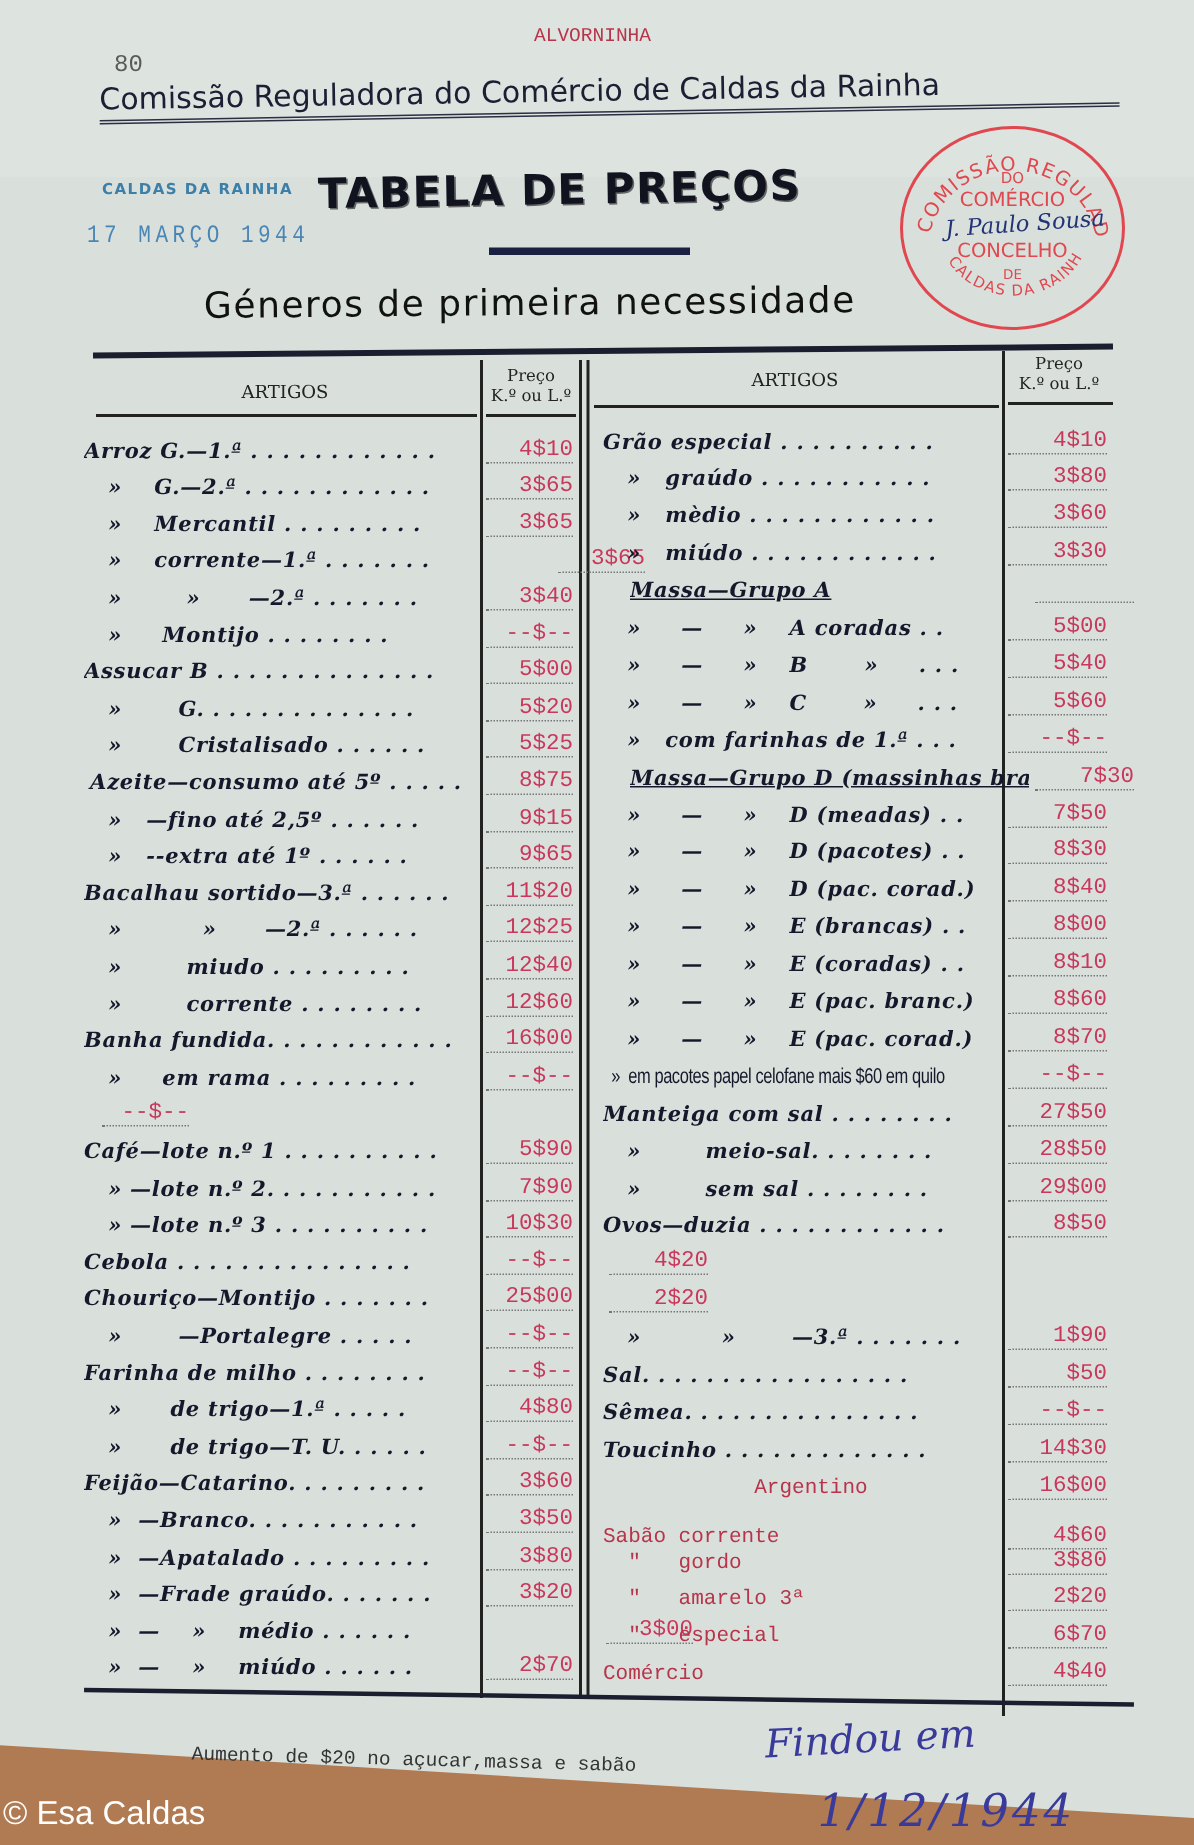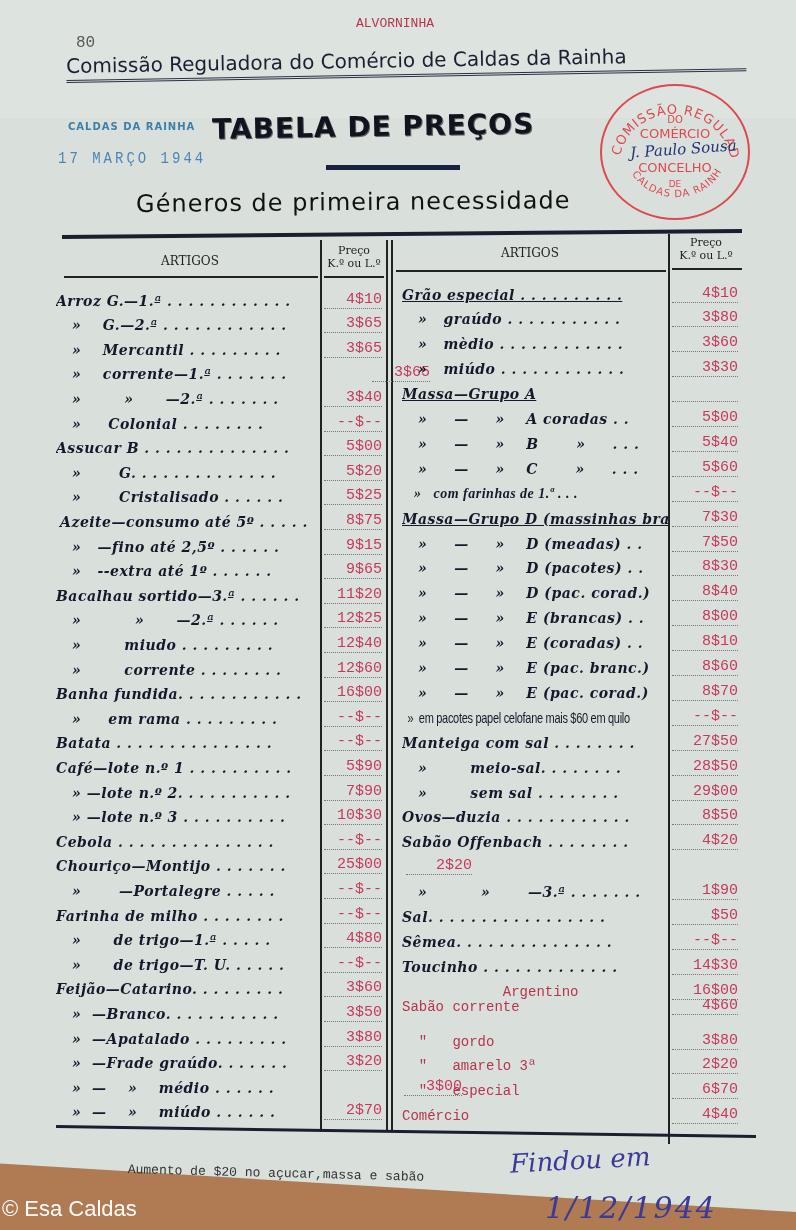--- a/index.html
+++ b/index.html
@@ -26,21 +26,21 @@
   .rule-bot{position:absolute;left:-6px;top:898px;width:700px;height:3px;background:#1b1e2e;transform:rotate(0.8deg);}
   .vline{position:absolute;width:2px;background:#222;}
   .hdr-artigos{position:absolute;font-family:"DejaVu Serif",serif;font-size:12px;color:#222;text-align:center;}
   .hdr-preco{position:absolute;font-family:"DejaVu Serif",serif;font-size:11px;color:#222;text-align:center;line-height:13px;}
   .hdr-rule{position:absolute;height:2px;background:#222;}
   .row{position:absolute;height:24.6px;display:flex;align-items:flex-end;}
   .item{font-family:"DejaVu Serif",serif;font-style:italic;font-weight:bold;font-size:14px;color:#15182a;white-space:nowrap;overflow:hidden;flex:1;letter-spacing:0.5px;}
   .item.typed{font-family:"Liberation Mono",monospace;font-style:normal;font-weight:normal;color:#b8344a;font-size:14px;letter-spacing:0;}
   .item.small{font-family:"Liberation Sans",sans-serif;font-style:normal;font-weight:normal;font-size:11px;transform:scaleY(1.3);transform-origin:left bottom;letter-spacing:-0.3px;}
   .price{font-family:"Liberation Mono",monospace;font-size:15px;color:#c9375a;text-align:right;white-space:nowrap;border-bottom:1px dotted #777;}
-  .underline-h{text-decoration:underline;}
+  .underline-h{text-decoration:underline;margin-left:18px;}
   .footer-note{left:128px;top:1162px;font-family:"Liberation Mono",monospace;font-size:13px;color:#333;transform:rotate(1.5deg);transform-origin:left top;}
   .handnote1{left:510px;top:1145px;font-family:"DejaVu Serif",serif;font-style:italic;font-size:26px;color:#3a3a9a;transform:rotate(-3deg);}
   .handnote2{left:545px;top:1190px;font-family:"DejaVu Serif",serif;font-style:italic;font-size:30px;color:#3a3a9a;letter-spacing:2px;}
   .copyright{left:2px;top:1196px;font-family:"Liberation Sans",sans-serif;font-size:22px;color:#ffffff;}
 </style>
 </head>
 <body>
 
 <div class="paper"></div>
 <div class="paper-top"></div>
@@ -113,21 +113,21 @@
         <div class="item" style="flex: 0 0 256px; white-space: pre;">   »    corrente—1.ª . . . . . . .</div>
         <div style="flex: 0 0 12px;"></div>
         <div class="price" style="flex: 0 0 58px;">3$65</div>
       </div>
       <div class="row" style="left: -6px; top: 150.4px; width: 326px;">
         <div class="item" style="flex: 0 0 256px; white-space: pre;">   »        »      —2.ª . . . . . . .</div>
         <div style="flex: 0 0 12px;"></div>
         <div class="price" style="flex: 0 0 58px;">3$40</div>
       </div>
       <div class="row" style="left: -6px; top: 175px; width: 326px;">
-        <div class="item" style="flex: 0 0 256px; white-space: pre;">   »     Colonial . . . . . . . .</div>
+        <div class="item" style="flex: 0 0 256px; white-space: pre;">   »     Montijo . . . . . . . .</div>
         <div style="flex: 0 0 12px;"></div>
         <div class="price" style="flex: 0 0 58px;">--$--</div>
       </div>
       <div class="row" style="left: -6px; top: 199.6px; width: 326px;">
         <div class="item" style="flex: 0 0 256px; white-space: pre;">Assucar B . . . . . . . . . . . . . .</div>
         <div style="flex: 0 0 12px;"></div>
         <div class="price" style="flex: 0 0 58px;">5$00</div>
       </div>
       <div class="row" style="left: -6px; top: 224.2px; width: 326px;">
         <div class="item" style="flex: 0 0 256px; white-space: pre;">   »       G. . . . . . . . . . . . . .</div>
@@ -178,21 +178,20 @@
         <div class="item" style="flex: 0 0 256px; white-space: pre;">Banha fundida. . . . . . . . . . . .</div>
         <div style="flex: 0 0 12px;"></div>
         <div class="price" style="flex: 0 0 58px;">16$00</div>
       </div>
       <div class="row" style="left: -6px; top: 470.2px; width: 326px;">
         <div class="item" style="flex: 0 0 256px; white-space: pre;">   »     em rama . . . . . . . . .</div>
         <div style="flex: 0 0 12px;"></div>
         <div class="price" style="flex: 0 0 58px;">--$--</div>
       </div>
       <div class="row" style="left: -6px; top: 494.8px; width: 326px;">
-        <div class="item" style="flex: 0 0 256px; white-space: pre;">Batata . . . . . . . . . . . . . . .</div>
         <div style="flex: 0 0 12px;"></div>
         <div class="price" style="flex: 0 0 58px;">--$--</div>
       </div>
       <div class="row" style="left: -6px; top: 519.4px; width: 326px;">
         <div class="item" style="flex: 0 0 256px; white-space: pre;">Café—lote n.º 1 . . . . . . . . . .</div>
         <div style="flex: 0 0 12px;"></div>
         <div class="price" style="flex: 0 0 58px;">5$90</div>
       </div>
       <div class="row" style="left: -6px; top: 544px; width: 326px;">
         <div class="item" style="flex: 0 0 256px; white-space: pre;">   » —lote n.º 2. . . . . . . . . . .</div>
@@ -260,21 +259,21 @@
         <div class="price" style="flex: 0 0 58px;">3$00</div>
       </div>
       <div class="row" style="left: -6px; top: 863.8px; width: 326px;">
         <div class="item" style="flex: 0 0 256px; white-space: pre;">   »  —    »    miúdo . . . . . .</div>
         <div style="flex: 0 0 12px;"></div>
         <div class="price" style="flex: 0 0 58px;">2$70</div>
       </div>
     </div>
   <div id="right-col">
       <div class="row" style="left: 340px; top: 46px; width: 336px;">
-        <div class="item" style="flex: 0 0 266px; white-space: pre; text-decoration: underline;">Grão especial . . . . . . . . . .</div>
+        <div class="item" style="flex: 0 0 266px; white-space: pre;">Grão especial . . . . . . . . . .</div>
         <div style="flex: 0 0 4px;"></div>
         <div class="price" style="flex: 0 0 66px;">4$10</div>
       </div>
       <div class="row" style="left: 340px; top: 70.9px; width: 336px;">
         <div class="item" style="flex: 0 0 266px; white-space: pre;">   »   graúdo . . . . . . . . . . .</div>
         <div style="flex: 0 0 4px;"></div>
         <div class="price" style="flex: 0 0 66px;">3$80</div>
       </div>
       <div class="row" style="left: 340px; top: 95.8px; width: 336px;">
         <div class="item" style="flex: 0 0 266px; white-space: pre;">   »   mèdio . . . . . . . . . . . .</div>
@@ -300,21 +299,21 @@
         <div class="item" style="flex: 0 0 266px; white-space: pre;">   »     —     »    B       »     . . .</div>
         <div style="flex: 0 0 4px;"></div>
         <div class="price" style="flex: 0 0 66px;">5$40</div>
       </div>
       <div class="row" style="left: 340px; top: 220.3px; width: 336px;">
         <div class="item" style="flex: 0 0 266px; white-space: pre;">   »     —     »    C       »     . . .</div>
         <div style="flex: 0 0 4px;"></div>
         <div class="price" style="flex: 0 0 66px;">5$60</div>
       </div>
       <div class="row" style="left: 340px; top: 245.2px; width: 336px;">
-        <div class="item" style="flex: 0 0 266px; white-space: pre; font-family: Liberation Serif, serif;">   »   com farinhas de 1.ª . . .</div>
+        <div class="item" style="flex: 0 0 266px; white-space: pre;">   »   com farinhas de 1.ª . . .</div>
         <div style="flex: 0 0 4px;"></div>
         <div class="price" style="flex: 0 0 66px;">--$--</div>
       </div>
       <div class="row" style="left: 340px; top: 270.1px; width: 336px;">
         <div class="item underline-h" style="flex: 0 0 266px; white-space: pre;">Massa—Grupo D (massinhas brancas)</div>
         <div style="flex: 0 0 4px;"></div>
         <div class="price" style="flex: 0 0 66px;">7$30</div>
       </div>
       <div class="row" style="left: 340px; top: 295px; width: 336px;">
         <div class="item" style="flex: 0 0 266px; white-space: pre;">   »     —     »    D (meadas) . .</div>
@@ -370,21 +369,20 @@
         <div class="item" style="flex: 0 0 266px; white-space: pre;">   »        sem sal . . . . . . . .</div>
         <div style="flex: 0 0 4px;"></div>
         <div class="price" style="flex: 0 0 66px;">29$00</div>
       </div>
       <div class="row" style="left: 340px; top: 568.9px; width: 336px;">
         <div class="item" style="flex: 0 0 266px; white-space: pre;">Ovos—duzia . . . . . . . . . . . .</div>
         <div style="flex: 0 0 4px;"></div>
         <div class="price" style="flex: 0 0 66px;">8$50</div>
       </div>
       <div class="row" style="left: 340px; top: 593.8px; width: 336px;">
-        <div class="item" style="flex: 0 0 266px; white-space: pre;">Sabão Offenbach . . . . . . . .</div>
         <div style="flex: 0 0 4px;"></div>
         <div class="price" style="flex: 0 0 66px;">4$20</div>
       </div>
       <div class="row" style="left: 340px; top: 618.7px; width: 336px;">
         <div style="flex: 0 0 4px;"></div>
         <div class="price" style="flex: 0 0 66px;">2$20</div>
       </div>
       <div class="row" style="left: 340px; top: 643.6px; width: 336px;">
         <div class="item" style="flex: 0 0 266px; white-space: pre;">   »          »       —3.ª . . . . . . .</div>
         <div style="flex: 0 0 4px;"></div>
@@ -403,21 +401,21 @@
       <div class="row" style="left: 340px; top: 718.3px; width: 336px;">
         <div class="item" style="flex: 0 0 266px; white-space: pre;">Toucinho . . . . . . . . . . . . .</div>
         <div style="flex: 0 0 4px;"></div>
         <div class="price" style="flex: 0 0 66px;">14$30</div>
       </div>
       <div class="row" style="left: 340px; top: 743.2px; width: 336px;">
         <div class="item typed" style="flex: 0 0 266px; white-space: pre;">            Argentino</div>
         <div style="flex: 0 0 4px;"></div>
         <div class="price" style="flex: 0 0 66px;">16$00</div>
       </div>
-      <div class="row" style="left: 340px; top: 758px; width: 336px;">
+      <div class="row" style="left: 340px; top: 776px; width: 336px;">
         <div class="item typed" style="flex: 0 0 266px; white-space: pre;">Sabão corrente</div>
         <div style="flex: 0 0 4px;"></div>
         <div class="price" style="flex: 0 0 66px;">4$60</div>
       </div>
       <div class="row" style="left: 340px; top: 793px; width: 336px;">
         <div class="item typed" style="flex: 0 0 266px; white-space: pre;">  "   gordo</div>
         <div style="flex: 0 0 4px;"></div>
         <div class="price" style="flex: 0 0 66px;">3$80</div>
       </div>
       <div class="row" style="left: 340px; top: 817.9px; width: 336px;">

